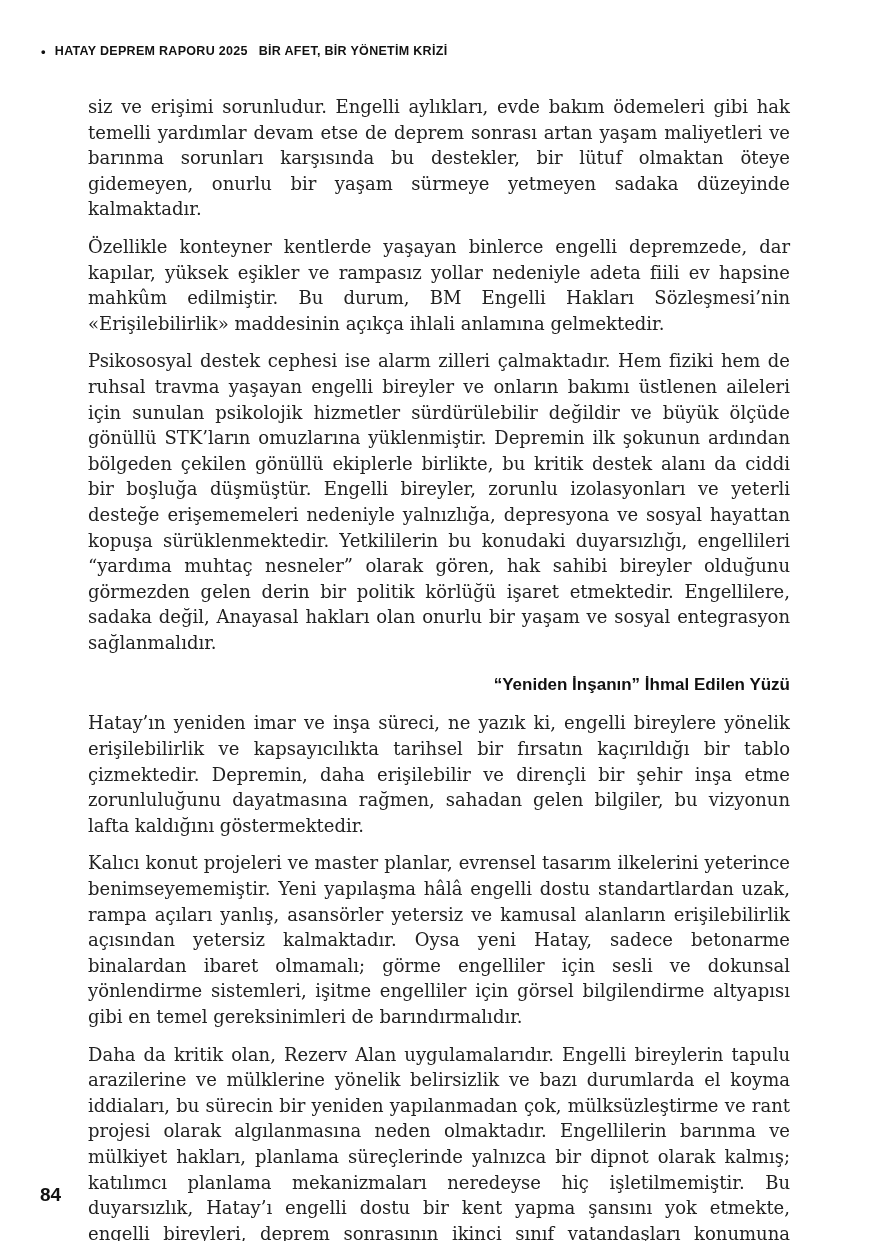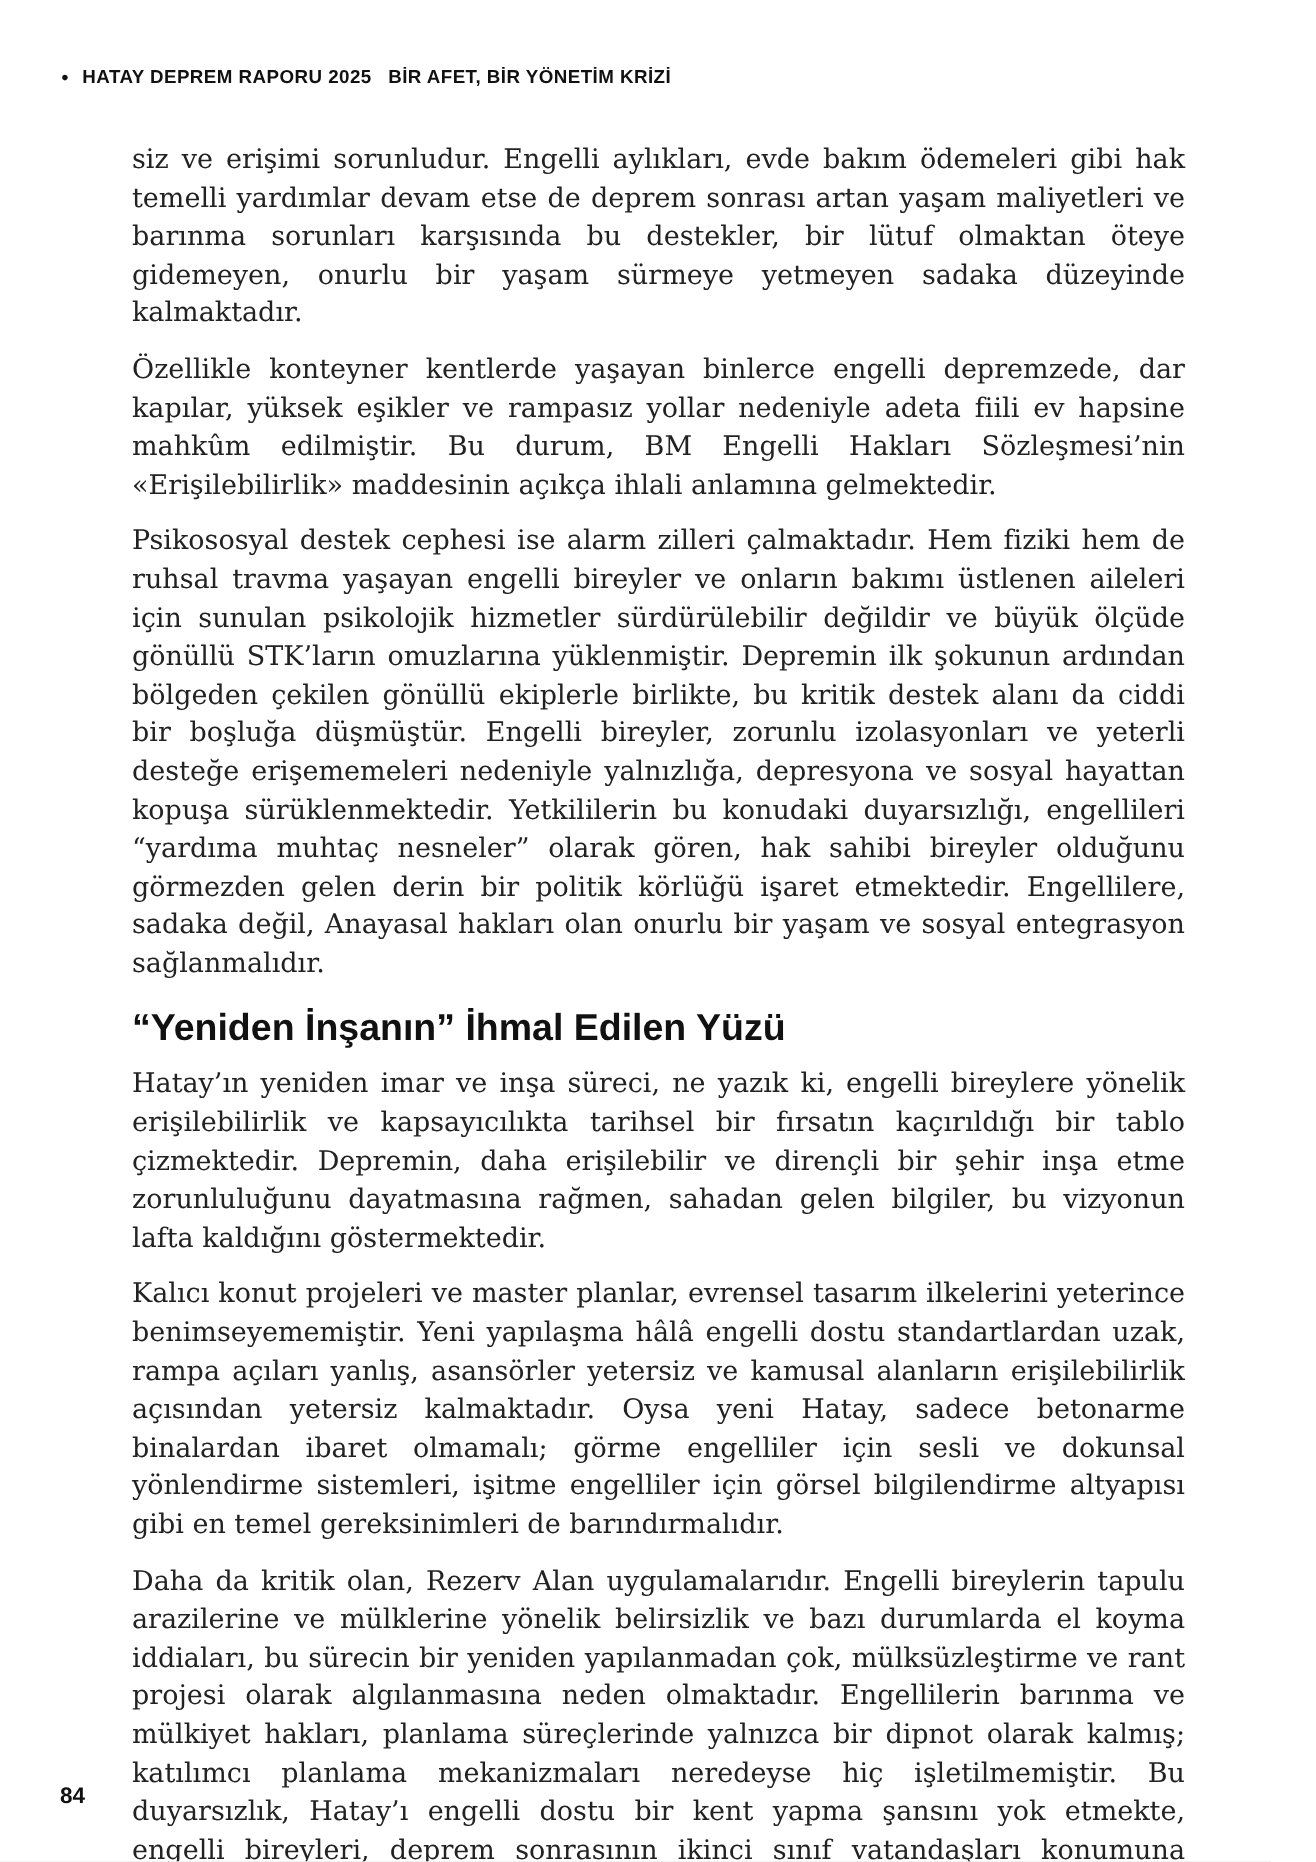--- a/index.html
+++ b/index.html
@@ -51,35 +51,35 @@
     color: #222222;
     hyphens: auto;
     -webkit-hyphens: auto;
   }
   .body-text p {
     margin: 12px 0 7px 0;
   }
   .section-heading {
     font-family: "Liberation Sans", sans-serif;
     font-weight: 700;
-    font-size: 25px;
+    font-size: 17px;
     line-height: 26px;
-    text-align: left;
+    text-align: right;
     color: #111111;
     margin: 17px 0 11px 0;
     hyphens: none;
   }
   
   .page-number {
     position: absolute;
     left: 40px;
     bottom: 35px;
     font-family: "Liberation Sans", sans-serif;
     font-weight: 700;
-    font-size: 15px;
+    font-size: 19px;
     color: #111111;
   }
 </style>
 </head>
 <body>
 
 <div class="page">
 
   <header class="running-header">
     <span class="bullet">•</span>

